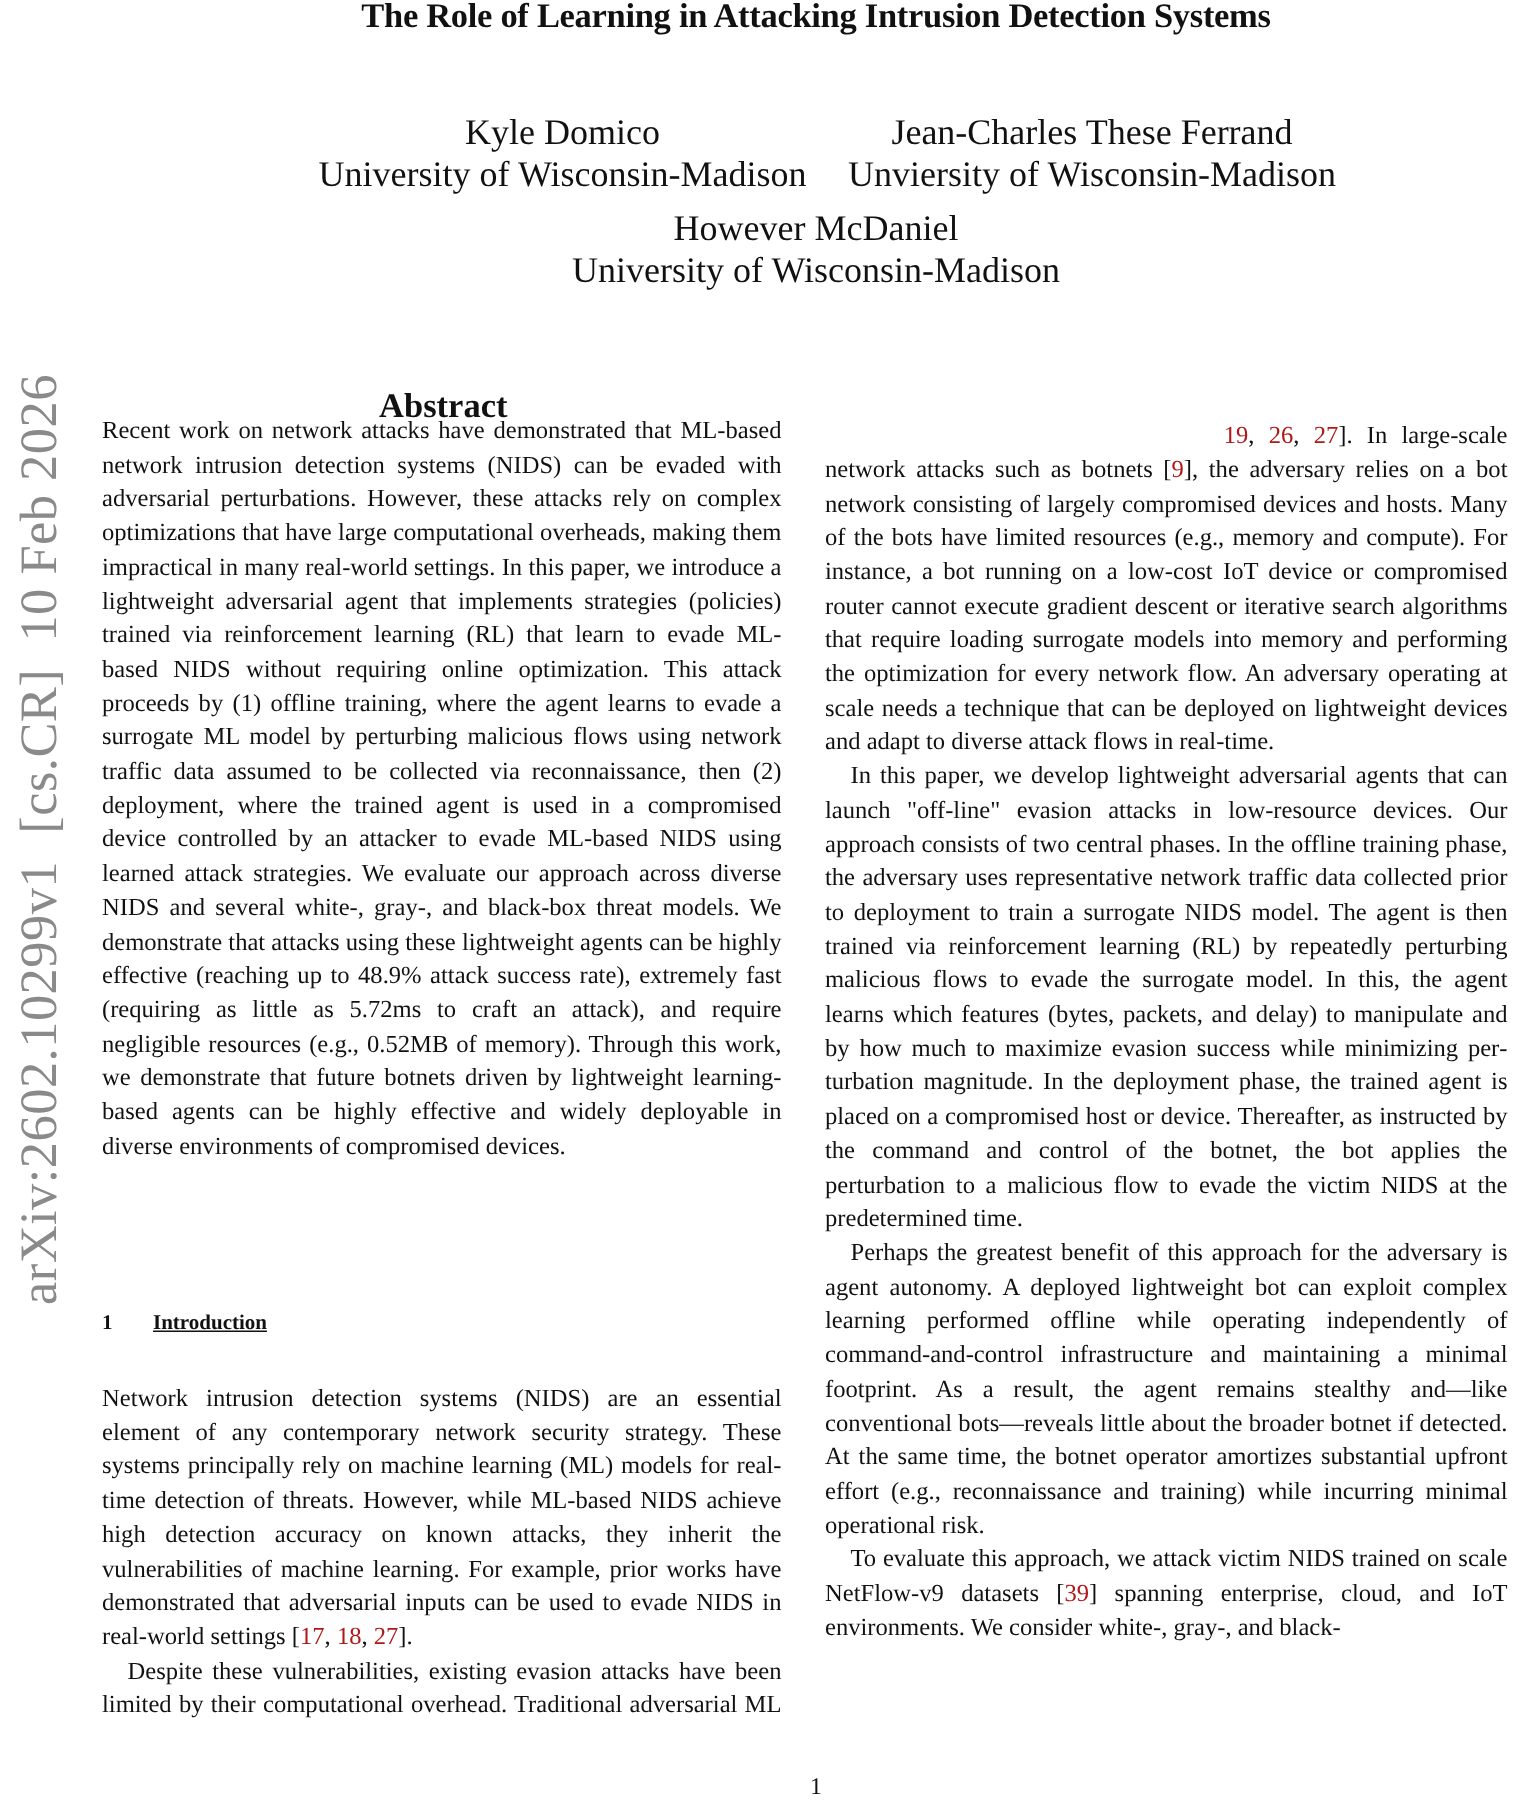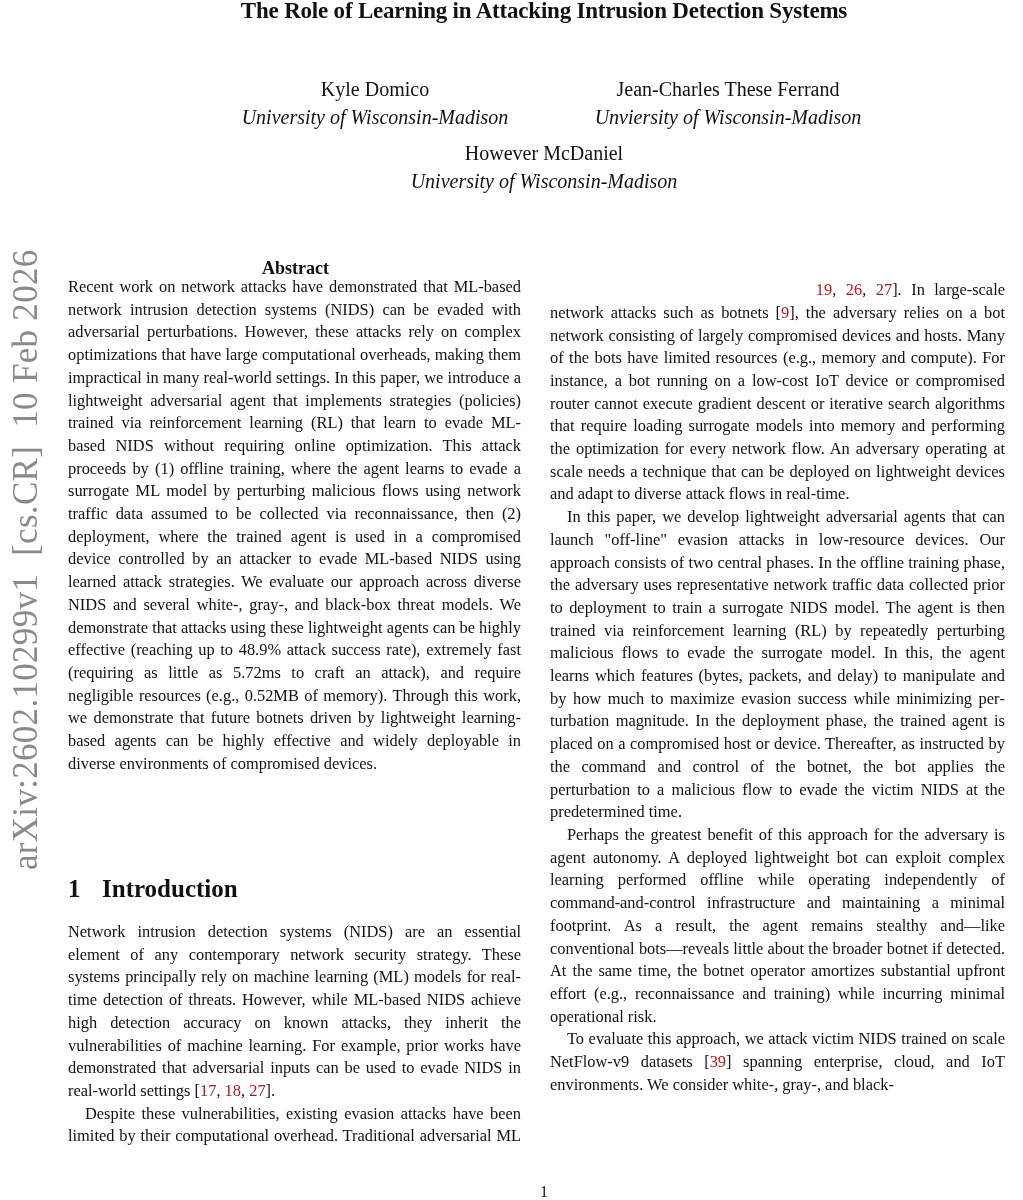--- a/index.html
+++ b/index.html
@@ -4,40 +4,40 @@
 <style>
   html, body { margin: 0; padding: 0; background: #ffffff; }
   body {
     width: 1023px; height: 1200px; position: relative; overflow: hidden;
     font-family: "Liberation Serif", "DejaVu Serif", serif; color: #111;
   }
   .title {
     position: absolute; left: 0; top: 0; width: 1088px; text-align: center;
     font-weight: bold; font-size: 23px; line-height: 26px; letter-spacing: -0.2px;
   }
-  .author { position: absolute; text-align: center; font-size: 20px; line-height: 28px; }
+  .author { position: absolute; text-align: center; font-size: 24px; line-height: 28px; }
   .author .name { display: block; }
-  .author .aff { display: block; font-style: italic; }
+  .author .aff { display: block; }
   .arxiv-id {
     position: absolute; left: 6px; top: 870px; transform-origin: 0 0;
     transform: rotate(-90deg); white-space: pre; font-size: 35px; color: #8a8a8a;
     letter-spacing: 0.3px; line-height: 40px;
   }
   .col {
     position: absolute; font-size: 16.4px; line-height: 22.7px; text-align: justify;
     hyphens: manual;
   }
   .col p { margin: 0; }
   .col p.indent { text-indent: 17px; }
   .abs-head {
     position: absolute; left: 68px; width: 455px; top: 258px; text-align: center;
-    font-weight: bold; font-size: 18px;
+    font-weight: bold; font-size: 23px;
   }
   .sec-head {
-    position: absolute; left: 68px; top: 875px; font-weight: bold; font-size: 25px;
+    position: absolute; left: 68px; top: 875px; font-weight: bold; font-size: 14px; text-decoration: underline;
   }
   .sec-head .num { display: inline-block; width: 34px; }
   .cite { color: #b01818; }
   .page-num { position: absolute; left: 0; width: 1088px; top: 1183px; text-align: center; font-size: 16px; }
 </style>
 </head>
 <body>
 
 <div>
 

